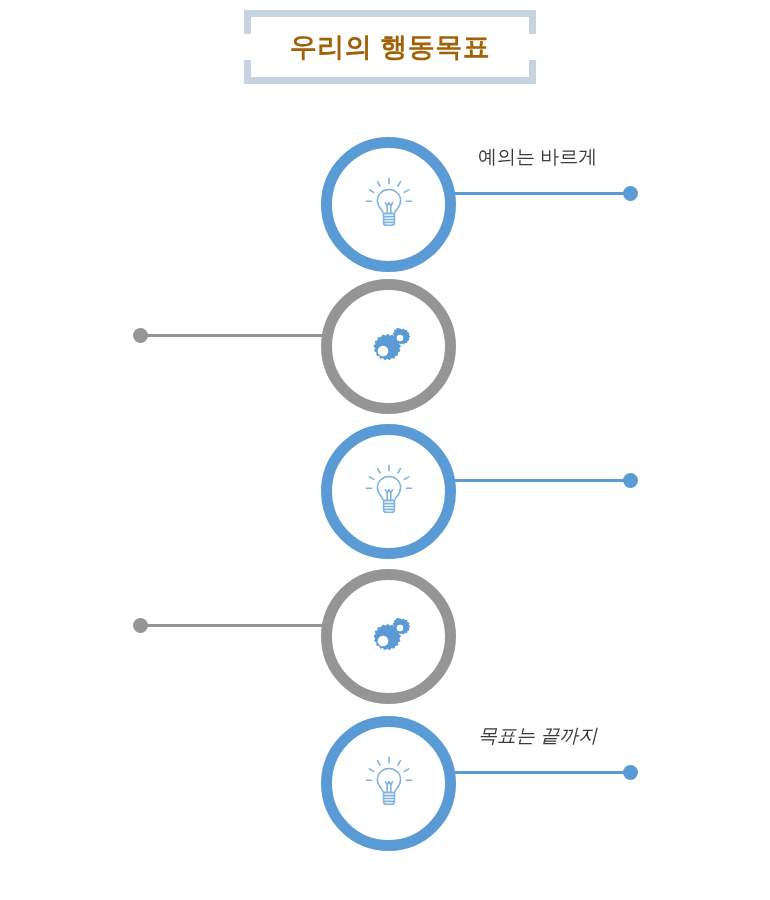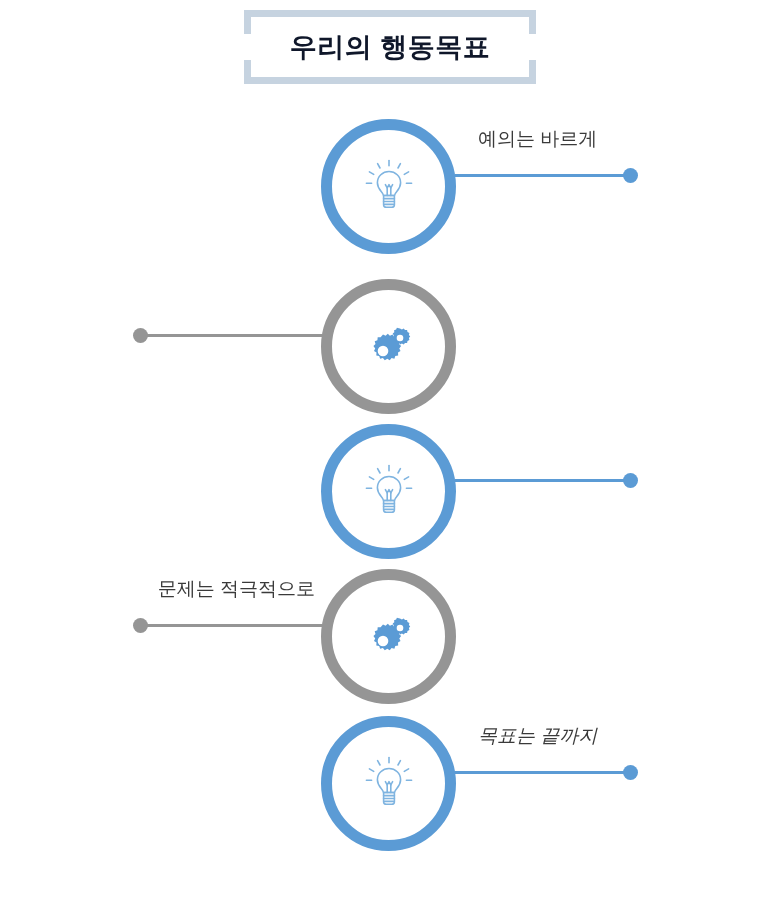--- a/index.html
+++ b/index.html
@@ -29,21 +29,21 @@
     pointer-events: none;
   }
   #title-text {
     position: absolute;
     inset: 0;
     display: flex;
     align-items: center;
     justify-content: center;
     font-size: 27px;
     font-weight: bold;
-    color: #0f172a;
+    color: #a16207;
     letter-spacing: 0.5px;
     white-space: nowrap;
   }
 
   
   .row {
     position: absolute;
     left: 0;
     width: 770px;
     height: 150px;
@@ -125,21 +125,21 @@
 
     <rect x="4" y="2" width="7" height="24" fill="#c6d3e0"></rect>
     <rect x="4" y="52" width="7" height="24" fill="#c6d3e0"></rect>
 
     <rect x="289" y="2" width="7" height="24" fill="#c6d3e0"></rect>
     <rect x="289" y="52" width="7" height="24" fill="#c6d3e0"></rect>
   </svg>
   <div id="title-text">우리의 행동목표</div>
 </div>
 
-<div class="row blue" style="top:100px;text-align:center;">
+<div class="row blue" style="top:118px;text-align:center;">
   <div class="circle">
     <svg width="62" height="62" viewBox="0 0 62 62">
       <g fill="none" stroke="#7fb4e0" stroke-width="1.6" stroke-linecap="round" stroke-linejoin="round">
         <path d="M31 16.5c-6.4 0-11.6 5-11.6 11.2 0 4 2 6.6 3.8 8.7 1.3 1.5 2.1 2.7 2.3 4.1h11c.2-1.4 1-2.6 2.3-4.1 1.8-2.1 3.8-4.7 3.8-8.7 0-6.2-5.2-11.2-11.6-11.2z"></path>
         <path d="M26.2 40.5h9.6"></path>
         <path d="M25.6 43.6h10.8M25.6 46.5h10.8M26.6 49.4h8.8"></path>
         <path d="M25.6 40.5v9.2c0 1.5 1.2 2.6 2.7 2.6h5.4c1.5 0 2.7-1.1 2.7-2.6v-9.2"></path>
         <path d="M27.4 29.6l1.8 3.4 1.8-3.4 1.8 3.4 1.8-3.4"></path>
         <path d="M29.2 33v7.5M32.8 33v7.5"></path>
         <path d="M31 5.5v5.2"></path>
@@ -200,21 +200,20 @@
       <g fill="#5b9bd5">
         <path d="M25 19.6l2.6 1.1 2.2-1.9 2.1 1.9 2.7-1.1 1.3 2.6 2.9 0.1 0.3 2.9 2.7 1.1-0.8 2.8 2.1 2-1.8 2.3 1.2 2.7-2.5 1.4 0.2 2.9-2.9 0.5-0.9 2.8-2.8-0.6-1.9 2.2-2.4-1.6-2.5 1.6-1.9-2.2-2.8 0.6-0.9-2.8-2.9-0.5 0.2-2.9-2.5-1.4 1.2-2.7-1.8-2.3 2.1-2-0.8-2.8 2.7-1.1 0.3-2.9 2.9-0.1z"></path>
       </g>
       <circle cx="25" cy="36" r="5.3" fill="#ffffff"></circle>
       <g fill="#5b9bd5">
         <path d="M42 13.6l1.9 0.9 1.8-1 1.3 1.6 2.1-0.1 0.4 2 1.9 0.9-0.5 2 1.3 1.6-1.3 1.6 0.5 2-1.9 0.9-0.4 2-2.1-0.1-1.3 1.6-1.8-1-1.9 0.9-1.1-1.8-2 0.5-0.8-1.9-2-0.6 0.2-2.1-1.6-1.3 1.1-1.8-1.1-1.8 1.6-1.3-0.2-2.1 2-0.6 0.8-1.9 2 0.5z"></path>
       </g>
       <circle cx="42" cy="23" r="3.3" fill="#ffffff"></circle>
     </svg>
   </div>
-  <div class="label">문제는 적극적으로</div>
   <div class="connector"></div>
   <div class="dot"></div>
 </div>
 
 <div class="row blue" style="top:697px;font-style:italic;">
   <div class="circle">
     <svg width="62" height="62" viewBox="0 0 62 62">
       <g fill="none" stroke="#7fb4e0" stroke-width="1.6" stroke-linecap="round" stroke-linejoin="round">
         <path d="M31 16.5c-6.4 0-11.6 5-11.6 11.2 0 4 2 6.6 3.8 8.7 1.3 1.5 2.1 2.7 2.3 4.1h11c.2-1.4 1-2.6 2.3-4.1 1.8-2.1 3.8-4.7 3.8-8.7 0-6.2-5.2-11.2-11.6-11.2z"></path>
         <path d="M26.2 40.5h9.6"></path>

